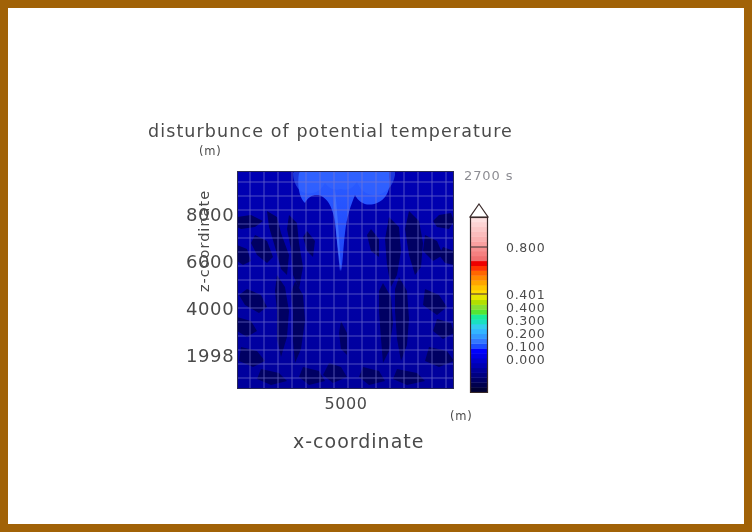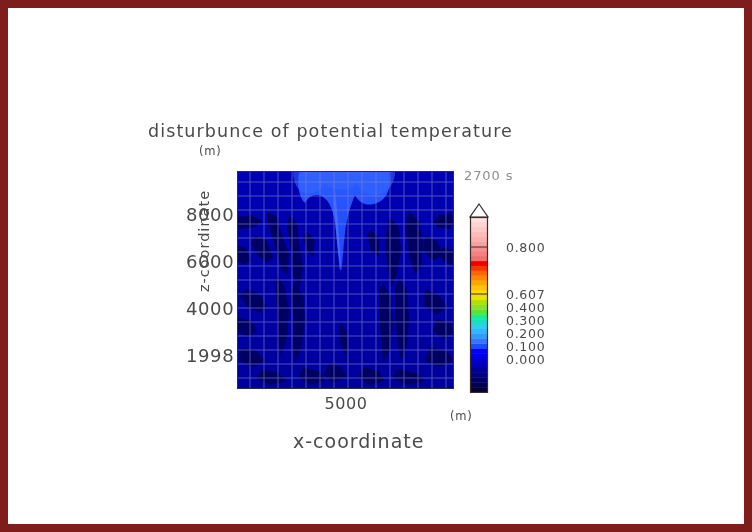--- a/index.html
+++ b/index.html
@@ -11,21 +11,21 @@
     width: 752px;
     height: 532px;
     overflow: hidden;
     font-family: "DejaVu Sans", sans-serif;
   }
   #frame {
     position: absolute;
     left: 0; top: 0;
     width: 752px;
     height: 532px;
-    background: #7f1d1d;
+    background: #a16207;
   }
   #canvas {
     position: absolute;
     left: 8px;
     top: 8px;
     width: 736px;
     height: 516px;
     background: #ffffff;
   }
   
@@ -308,21 +308,21 @@
         <rect x="2.5" y="14.5" width="17" height="175" fill="none" stroke="#3a2a2a" stroke-width="1.2"></rect>
 
         <g stroke="#4a3a3a" stroke-width="1.1">
           <line x1="2.5" y1="44" x2="19.5" y2="44"></line>
           <line x1="2.5" y1="91" x2="19.5" y2="91"></line>
         </g>
       </svg>
     </div>
 
     <div class="cb-label" style="top:232px;text-align:center;">0.800</div>
-    <div class="cb-label" style="top:279px;">0.607</div>
+    <div class="cb-label" style="top:279px;">0.401</div>
     <div class="cb-label" style="top:292px;">0.400</div>
     <div class="cb-label" style="top:305px;">0.300</div>
     <div class="cb-label" style="top:318px;">0.200</div>
     <div class="cb-label" style="top:331px;">0.100</div>
     <div class="cb-label" style="top:344px;">0.000</div>
 
   </div>
 </div>
 
 </body></html>

